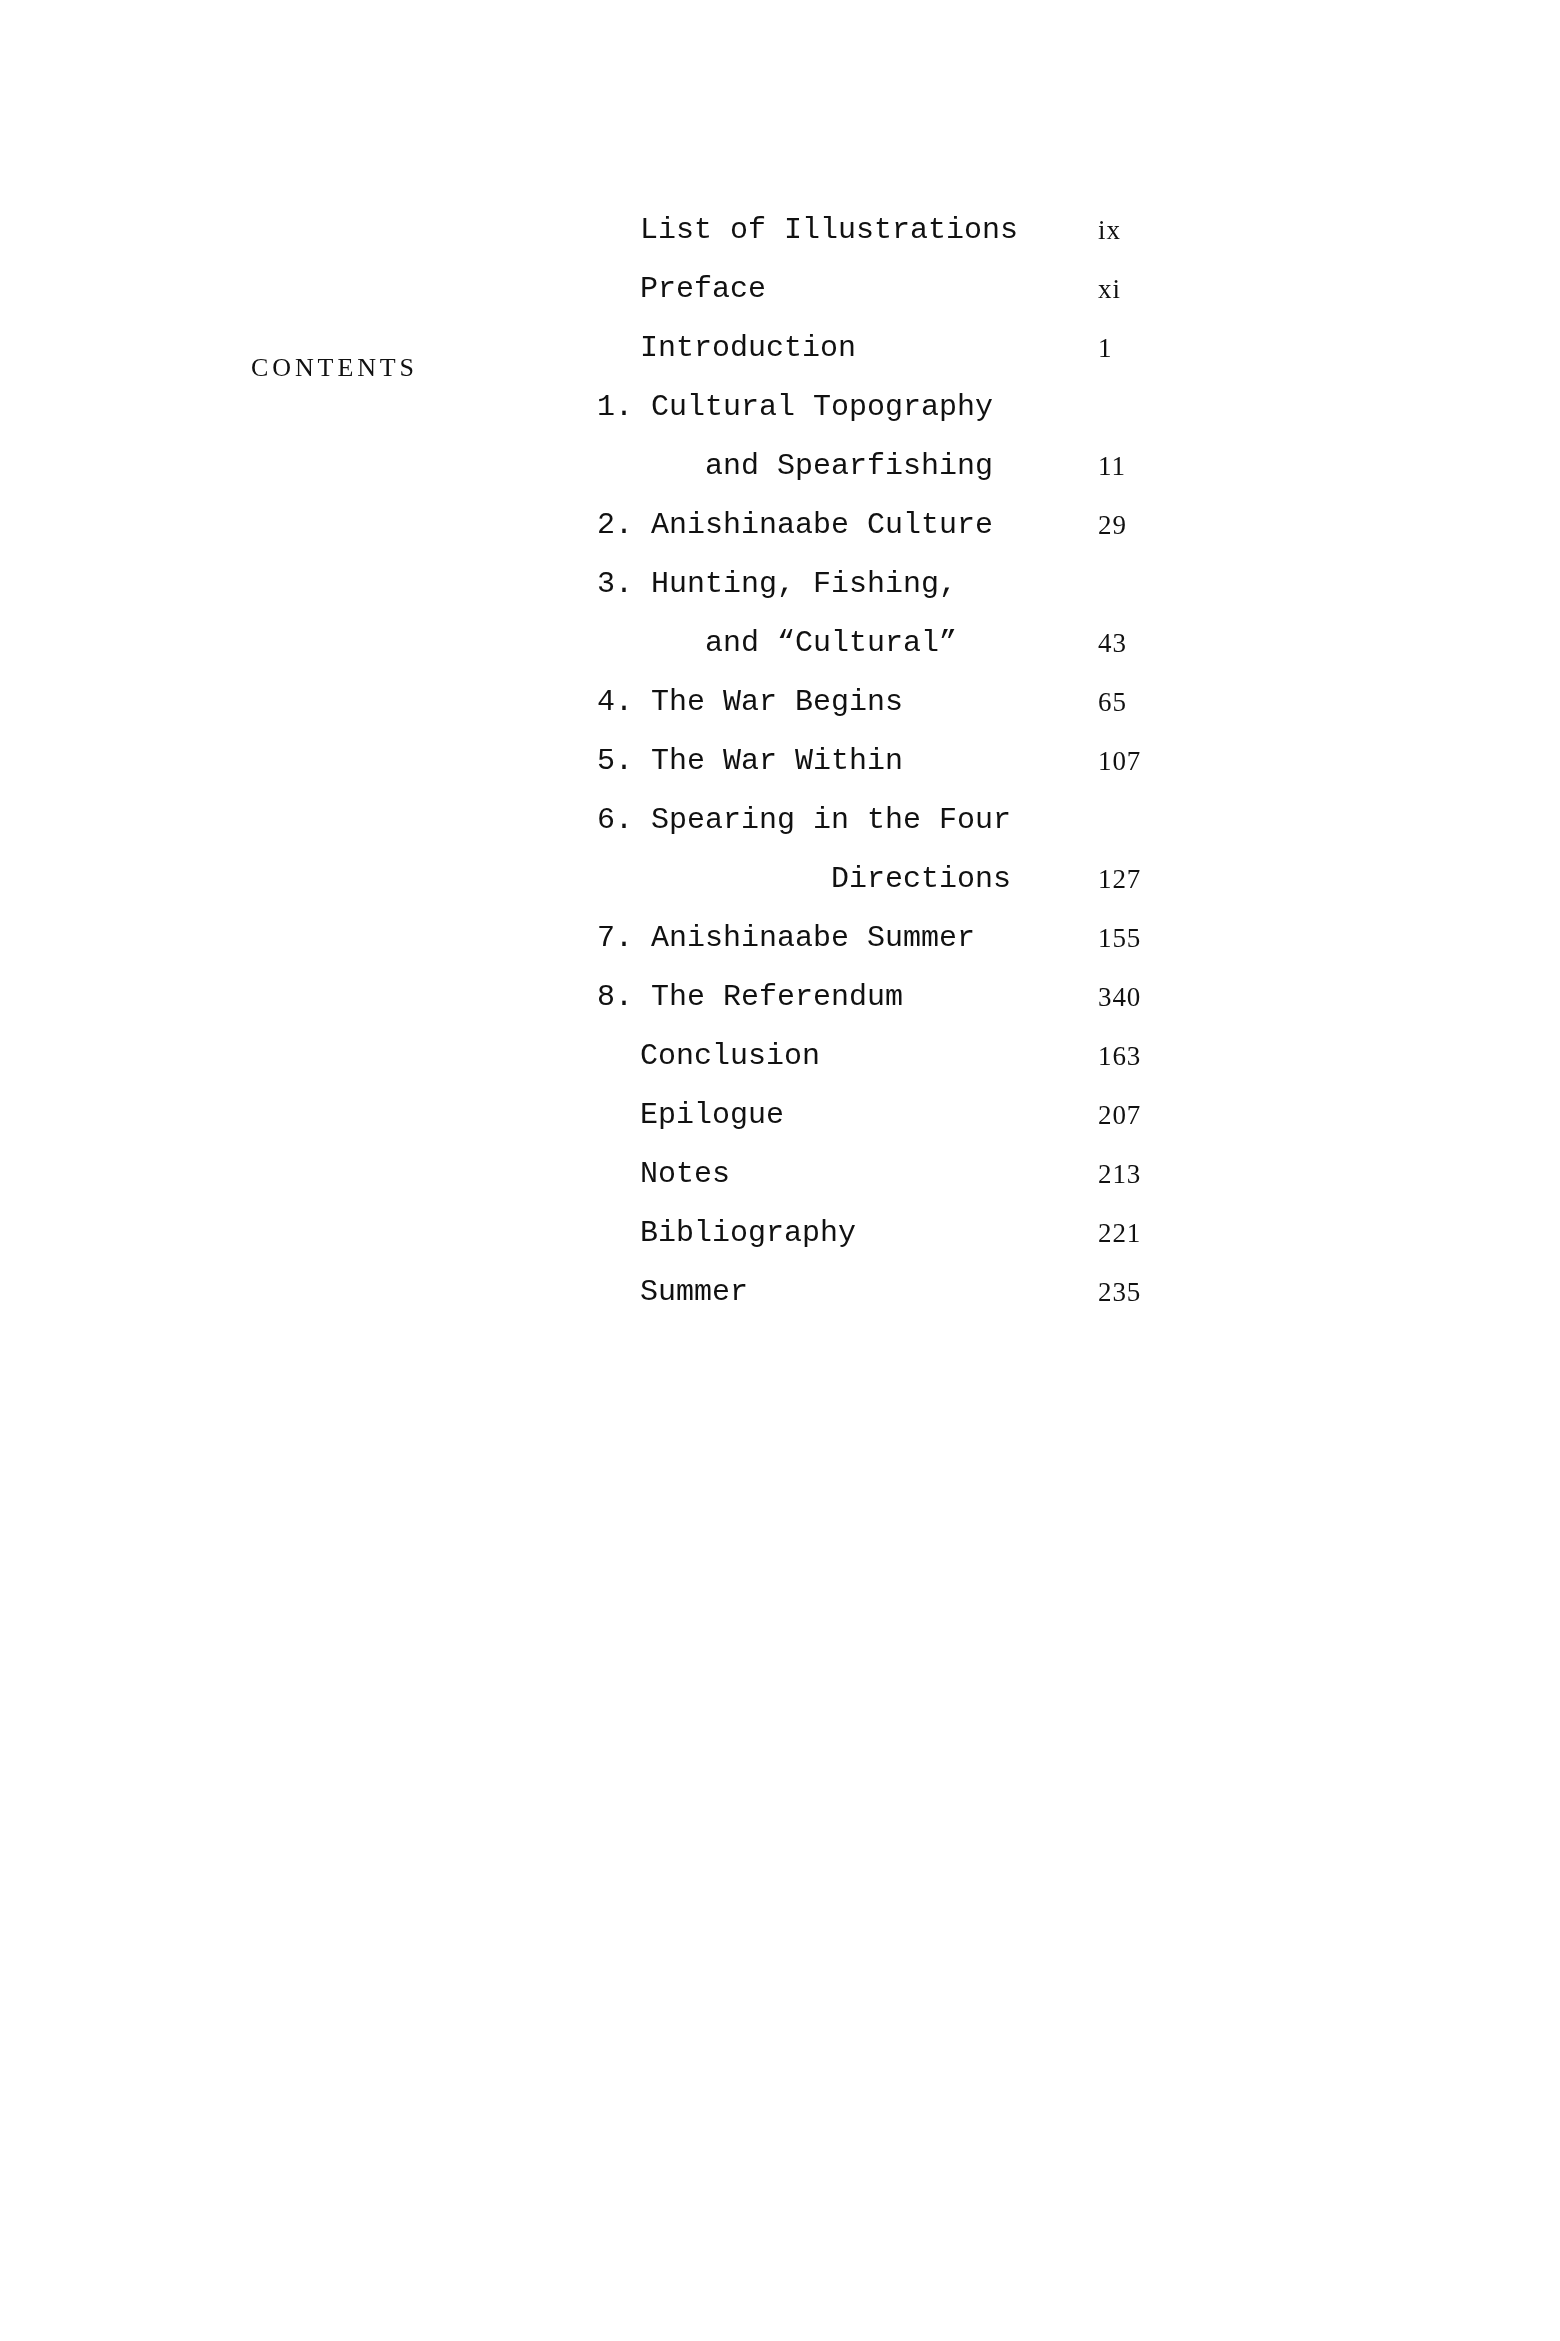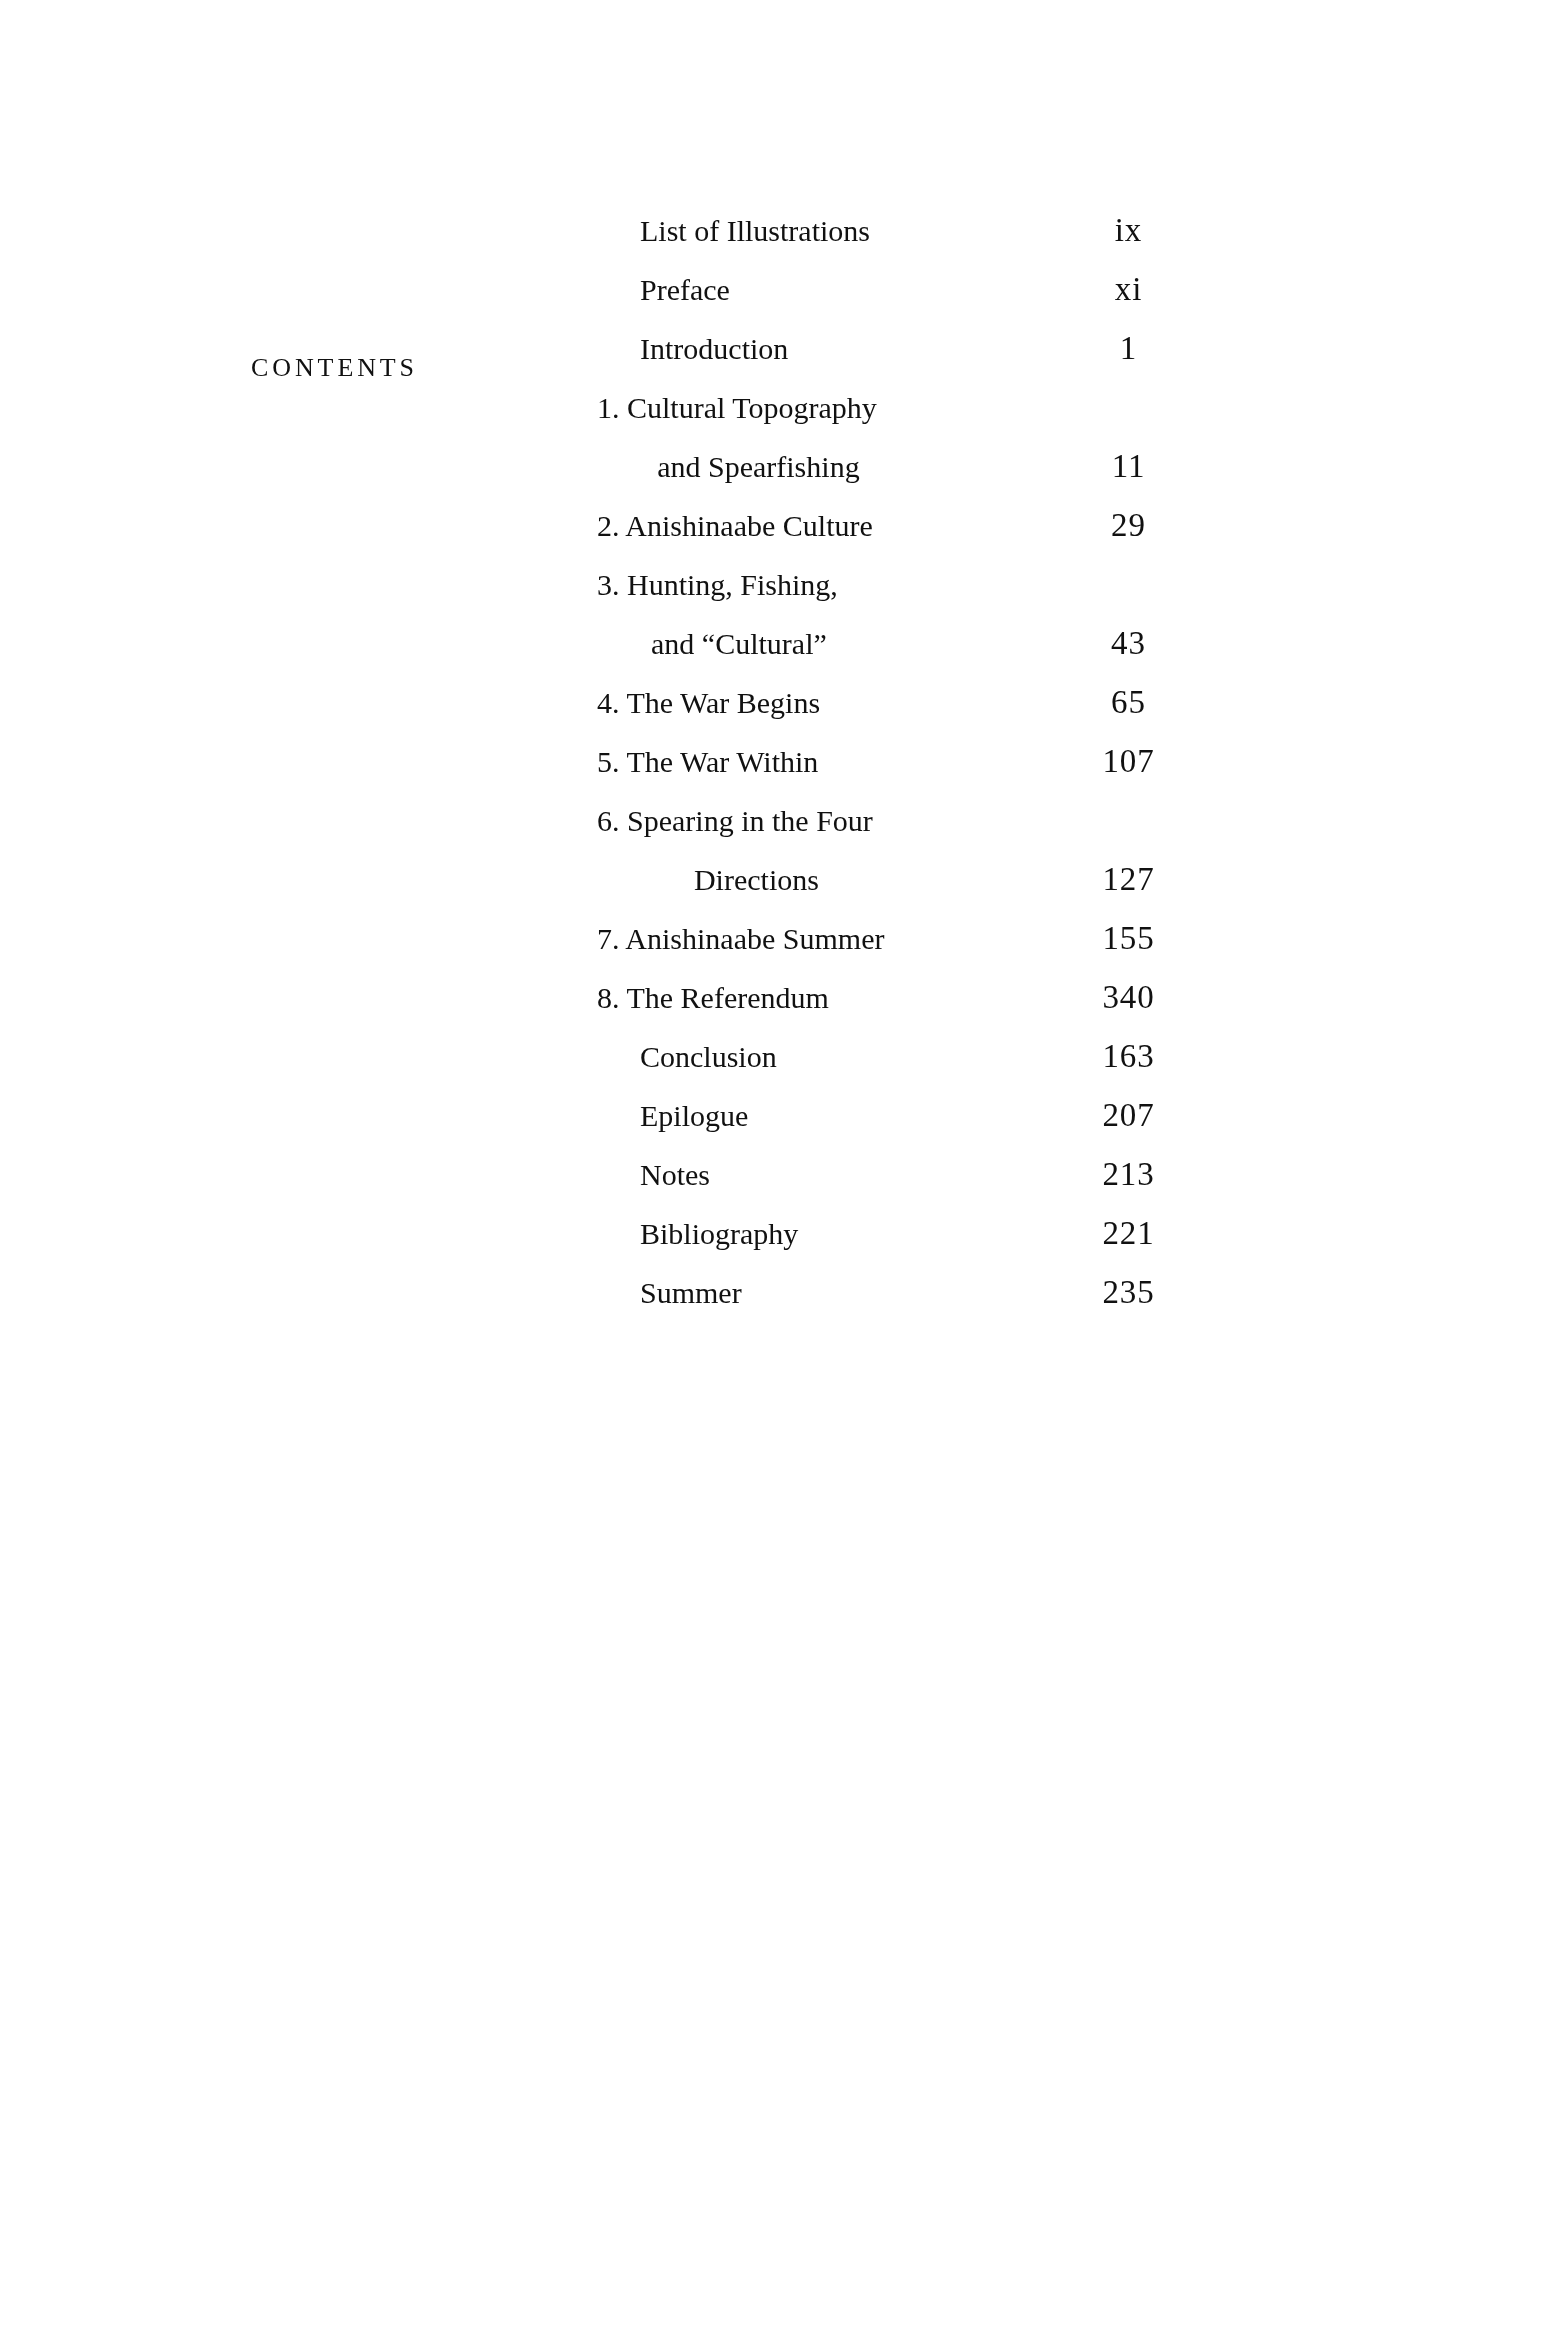--- a/index.html
+++ b/index.html
@@ -59,34 +59,35 @@
     align-items: flex-start;
     justify-content: space-between;
   }
 
   .entry-title {
     font-size: 30px;
     line-height: 59px;
     color: #111111;
     white-space: pre-line;
     flex: 0 1 auto;
-    text-align: center;
+    text-align: right;
+    font-family: Liberation Mono, monospace;
   }
 
   
   .num {
     display: inline;
   }
 
   .entry-page {
-    font-size: 33px;
+    font-size: 27px;
     line-height: 59px;
     color: #111111;
     flex: 0 0 auto;
-    text-align: center;
+    text-align: left;
     min-width: 61px;
     letter-spacing: 0.9px;
   }
 
   
   .indent-plain .entry-title { padding-left: 43px; }
   .indent-num .entry-title { padding-left: 0px; }
 
   
   .two-line .entry-title { line-height: 59px; }

